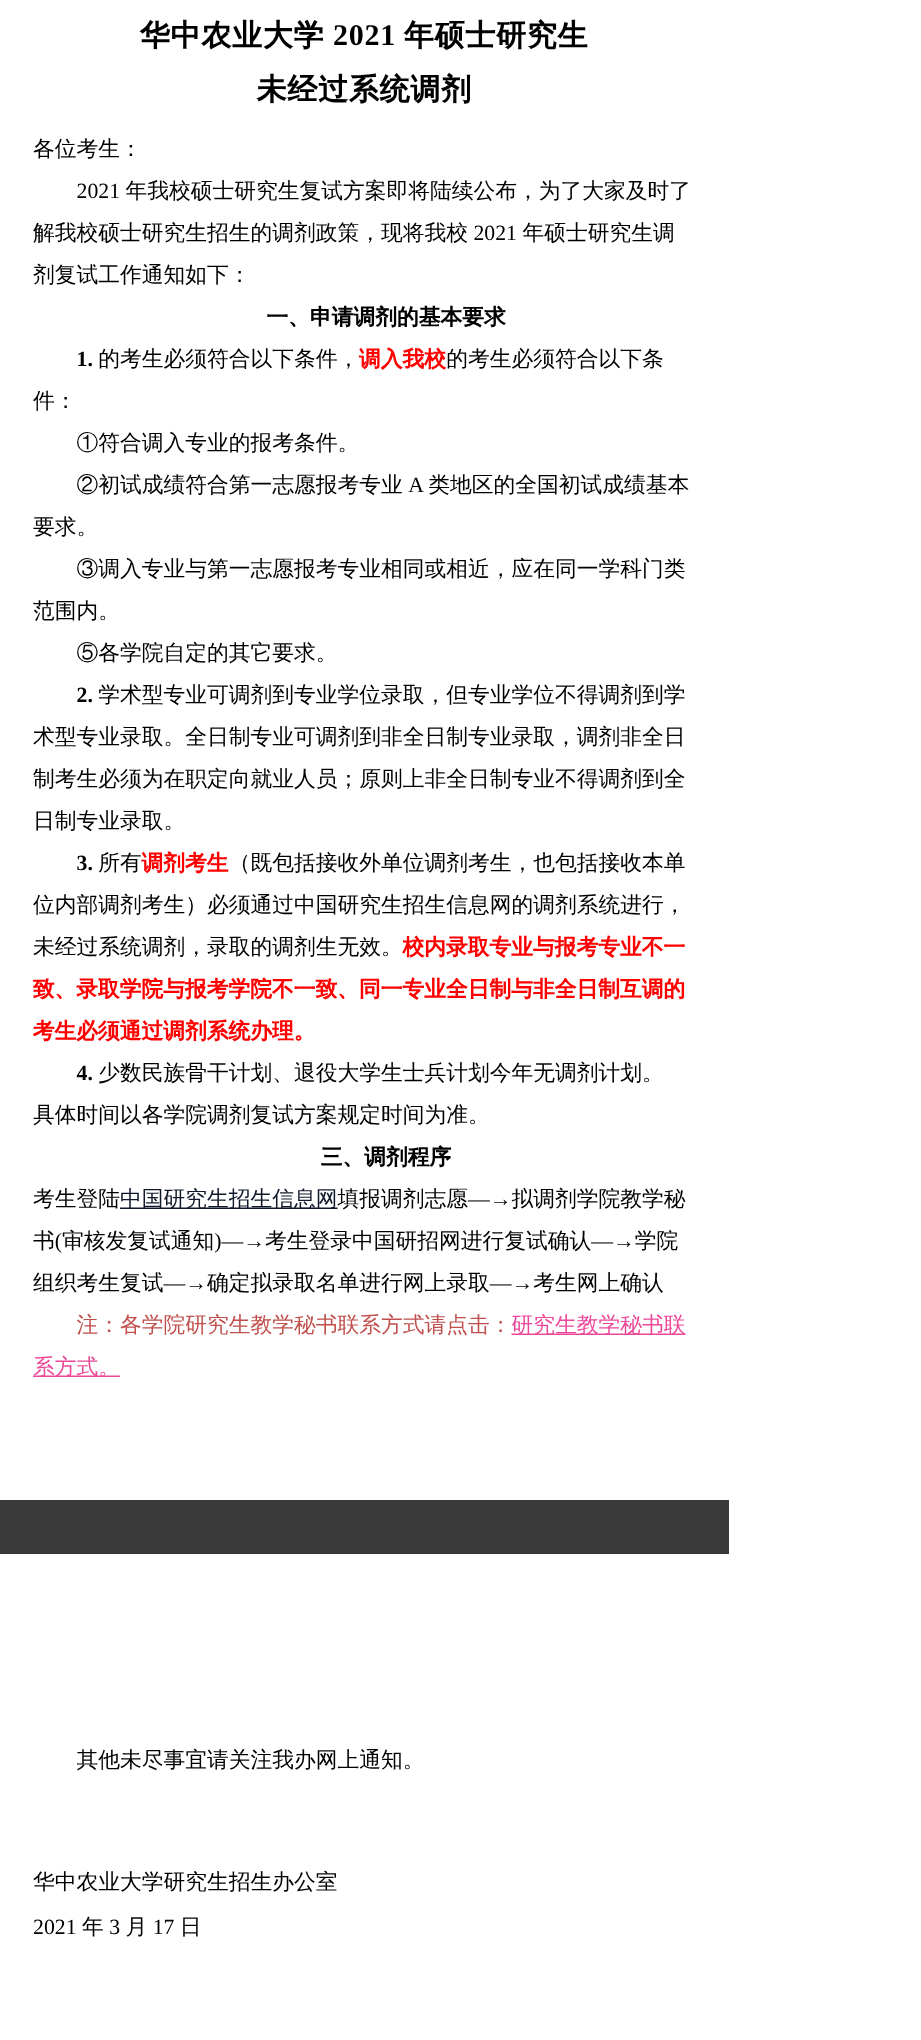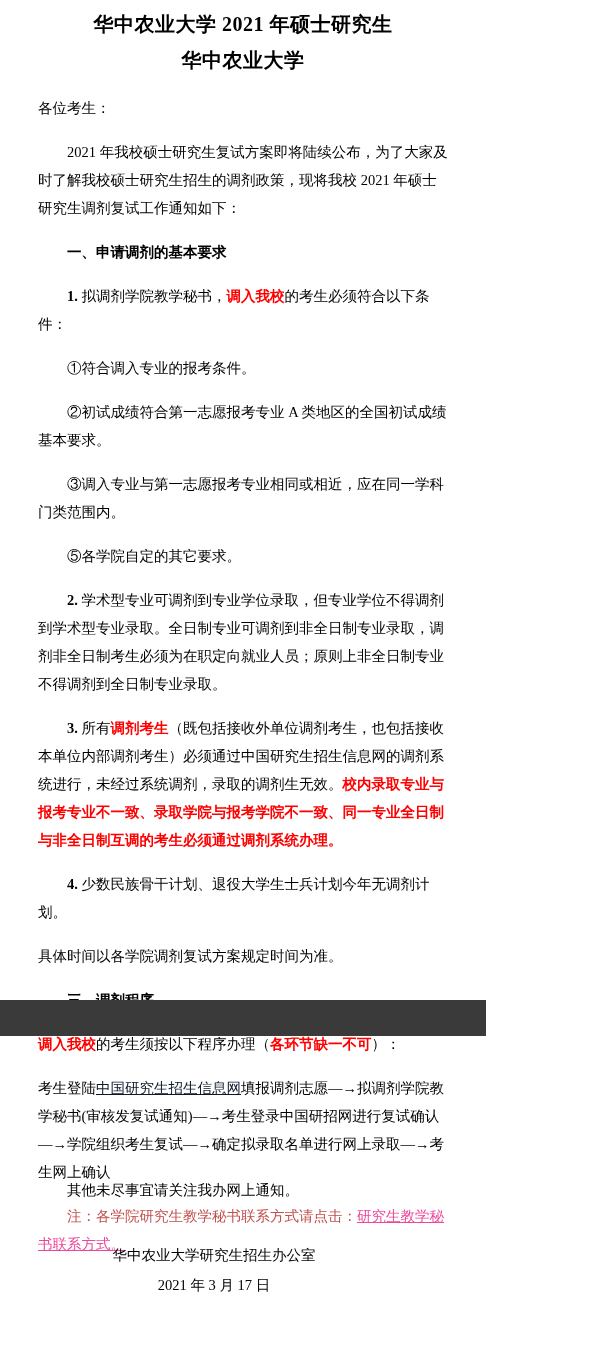--- a/index.html
+++ b/index.html
@@ -30,34 +30,35 @@
   }
   .title-line {
     display: block;
   }
   .body {
     margin-top: 8px;
     font-size: 14.5px;
     line-height: 28px;
   }
   p {
-    margin: 16px;
+    margin: 0;
     padding: 0;
   }
   .p-flush {
     text-indent: 0;
   }
   .p-indent {
     text-indent: 2em;
     font-family: Liberation Serif, serif;
   }
   .sec-head {
     text-indent: 2em;
     font-weight: bold;
     font-size: 14.5px;
+    text-align: center;
   }
   .bold {
     font-weight: bold;
   }
   .redbold {
     color: #ff0000;
     font-weight: bold;
   }
   .link {
     color: #0f172a;
@@ -87,48 +88,48 @@
     font-size: 14.5px;
     line-height: 28px;
   }
   .sign {
     position: absolute;
     left: 22px;
     right: 22px;
     top: 1240px;
     font-size: 14.5px;
     line-height: 30px;
-    text-align: center;
+    text-align: left;
     padding-right: 58px;
   }
   .sign div {
     display: block;
   }
 </style>
 </head>
 <body>
 
 <div class="page">
 
   <div class="title">
     <span class="title-line">华中农业大学 2021 年硕士研究生</span>
-    <span class="title-line">华中农业大学</span>
+    <span class="title-line">未经过系统调剂</span>
   </div>
 
   <div class="body">
 
     <p class="p-flush">各位考生：</p>
 
     <p class="p-indent">2021 年我校硕士研究生复试方案即将陆续公布，为了大家及时了解我校硕士研究生招生的调剂政策，现将我校 2021 年硕士研究生调剂复试工作通知如下：</p>
 
     <p class="sec-head">一、申请调剂的基本要求</p>
 
     <p class="p-indent">
       <span class="bold">1.</span>
-      <span>拟调剂学院教学秘书，</span><span class="redbold">调入我校</span><span>的考生必须符合以下条件：</span>
+      <span>的考生必须符合以下条件，</span><span class="redbold">调入我校</span><span>的考生必须符合以下条件：</span>
     </p>
 
     <p class="p-indent">①符合调入专业的报考条件。</p>
     <p class="p-indent">②初试成绩符合第一志愿报考专业 A 类地区的全国初试成绩基本要求。</p>
     <p class="p-indent">③调入专业与第一志愿报考专业相同或相近，应在同一学科门类范围内。</p>
     <p class="p-indent">⑤各学院自定的其它要求。</p>
 
     <p class="p-indent">
       <span class="bold">2.</span>
       <span>学术型专业可调剂到专业学位录取，但专业学位不得调剂到学术型专业录取。全日制专业可调剂到非全日制专业录取，调剂非全日制考生必须为在职定向就业人员；原则上非全日制专业不得调剂到全日制专业录取。</span>
@@ -141,23 +142,20 @@
 
     <p class="p-indent">
       <span class="bold">4.</span>
       <span>少数民族骨干计划、退役大学生士兵计划今年无调剂计划。</span>
     </p>
 
     <p class="p-flush">具体时间以各学院调剂复试方案规定时间为准。</p>
 
     <p class="sec-head">三、调剂程序</p>
 
-    <p class="p-flush">
-      <span class="redbold">调入我校</span><span>的考生须按以下程序办理（</span><span class="redbold">各环节缺一不可</span><span>）：</span>
-    </p>
 
     <p class="p-flush">
       <span>考生登陆</span><a class="link" href="#">中国研究生招生信息网</a><span>填报调剂志愿—→拟调剂学院教学秘书(审核发复试通知)—→考生登录中国研招网进行复试确认—→学院组织考生复试—→确定拟录取名单进行网上录取—→考生网上确认</span>
     </p>
 
     <p class="note">
       <span>注：各学院研究生教学秘书联系方式请点击：</span><a class="link-purple" href="#">研究生教学秘书联系方式。</a>
     </p>
 
   </div>

